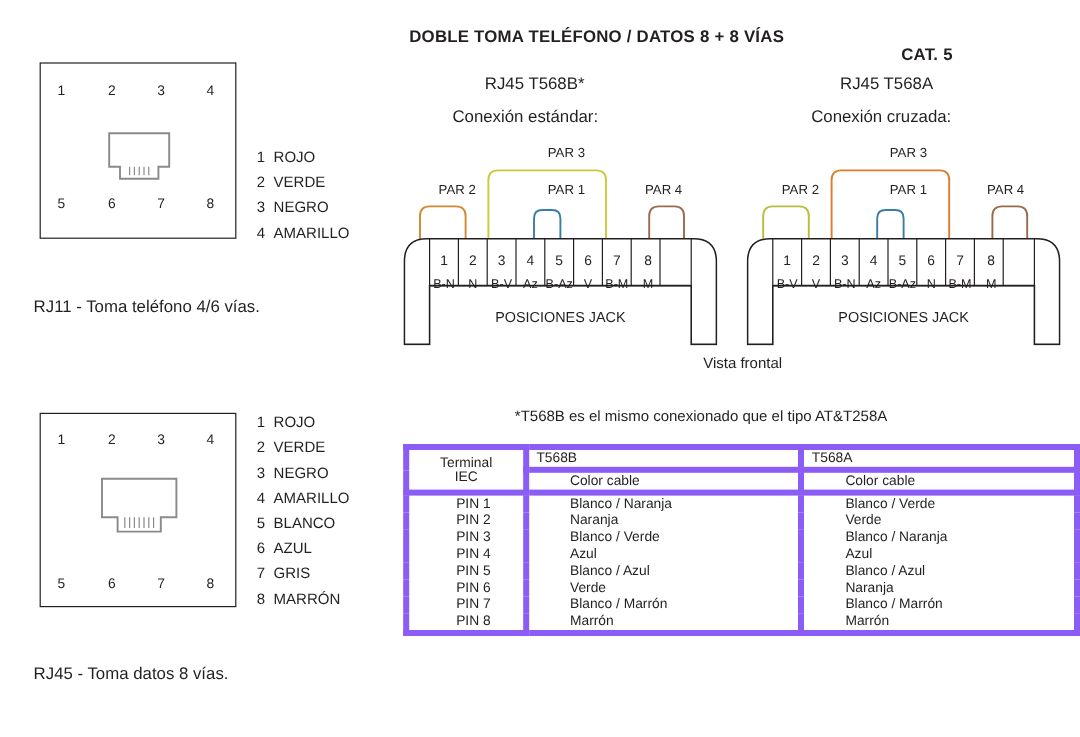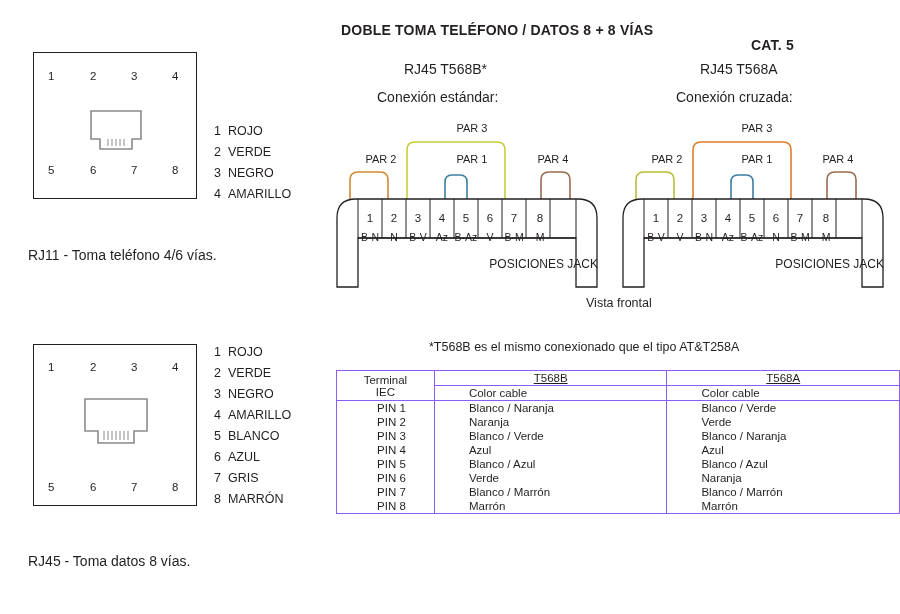--- a/index.html
+++ b/index.html
@@ -25,42 +25,42 @@
   }
   .jacknum{position:absolute;font-size:11.5px;color:#231f20;}
   .jackcaption{position:absolute;font-size:14px;}
 
   
   .legend{position:absolute;font-size:12.5px;line-height:21px;}
   .legend .row{white-space:nowrap;}
   .legend .idx{display:inline-block;width:14px;}
   .pinnum{position:absolute;font-size:11.5px;text-align:center;width:20px;}
   .pinlbl{position:absolute;font-size:10.5px;text-align:center;width:24px;}
-  .posjack{position:absolute;font-size:12px;text-align:right;}
+  .posjack{position:absolute;font-size:12px;text-align:center;}
   .parlbl{position:absolute;font-size:11px;text-align:center;width:48px;}
 
   
   .note{position:absolute;font-size:12.5px;}
 
   
   table.wiretbl{
     position:absolute;
     border-collapse:collapse;
     font-size:11.5px;
   }
   table.wiretbl td{
-    border:1px solid #8b5cf6;
+    border:5px solid #8b5cf6;
     padding:1px 6px;
     vertical-align:middle;
   }
   table.wiretbl td.noline{border-top:none;border-bottom:none;}
   .c-term{width:96px;text-align:center;}
   .c-b{width:232px;padding-left:34px !important;}
   .c-a{width:232px;padding-left:34px !important;}
-  .hdr-center{text-align:center;text-decoration:underline;}
+  .hdr-center{}
   .pincell{padding-left:18px !important;text-align:center;}
 </style>
 </head>
 <body>
 
 <div class="jackbox" style="left:33px;top:52px;width:162px;height:145px;"></div>
 
 <div class="jacknum abs" style="left:48px;top:70px;">1</div>
 <div class="jacknum abs" style="left:90px;top:70px;">2</div>
 <div class="jacknum abs" style="left:131px;top:70px;">3</div>

